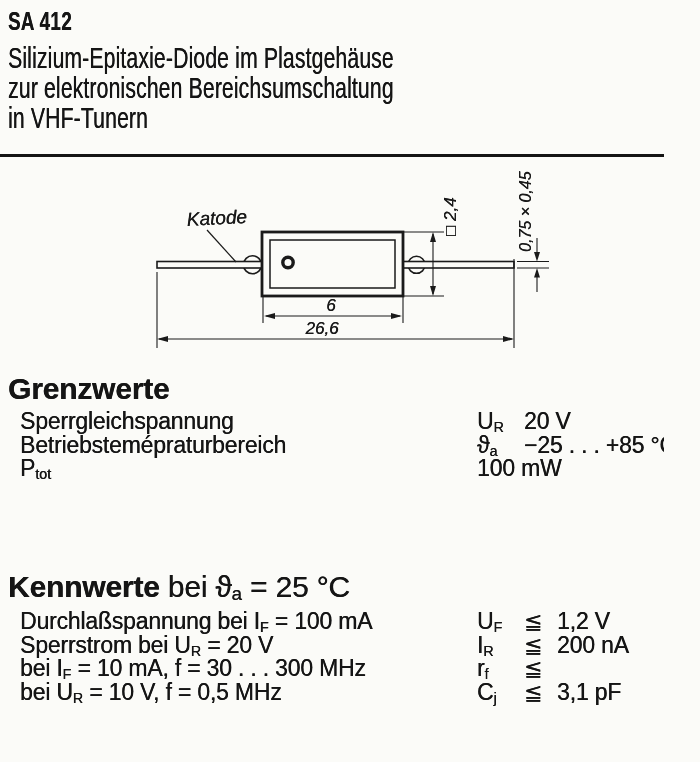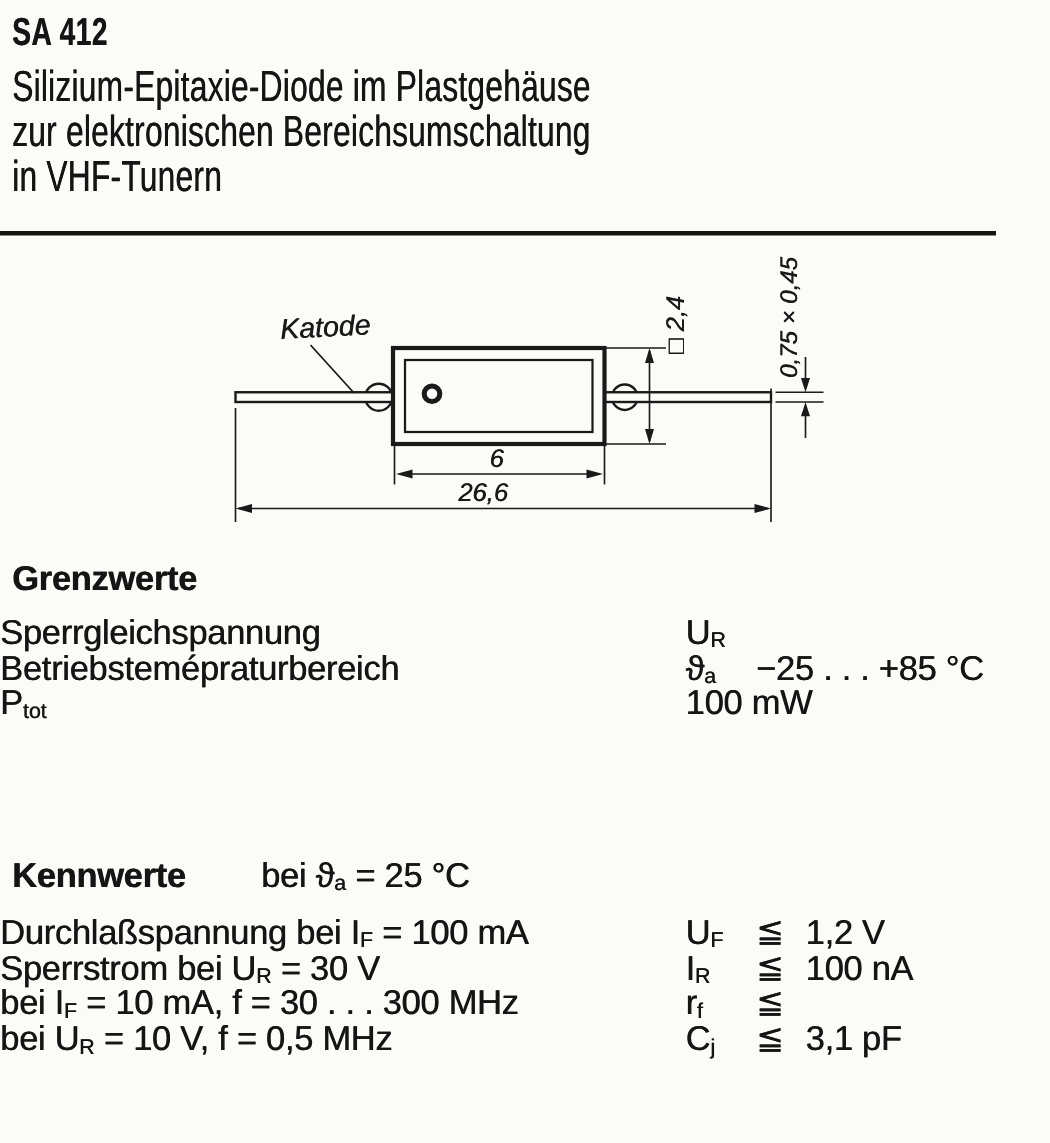--- a/index.html
+++ b/index.html
@@ -33,25 +33,25 @@
   }
 
   
   .drawing{position:absolute;left:0;top:160px;}
   .drawing text{fill:#1a1a1a;}
   .dim-label{font-family:"Liberation Sans", sans-serif;font-style:italic;}
 
   
   .section-heading{
     position:absolute;left:8px;margin:0;
-    font-size:23px;font-weight:bold;letter-spacing:-0.2px;
+    font-size:30px;font-weight:bold;letter-spacing:-0.2px;
     white-space:nowrap;
   }
-  .section-heading .normal{font-weight:normal;margin-left:44px;}
-  .tbl{position:absolute;left:0;width:700px;padding-left:0;box-sizing:border-box;}
+  .section-heading .normal{font-weight:normal;}
+  .tbl{position:absolute;left:0;width:700px;padding-left:20px;box-sizing:border-box;}
   .trow{display:grid;line-height:23.5px;font-size:23px;letter-spacing:-0.2px;white-space:nowrap;}
   .trow.g{grid-template-columns:457px 47px 1fr;}
   .trow.k{grid-template-columns:457px 47px 33px 1fr;}
   sub{font-size:0.62em;vertical-align:-0.18em;line-height:0;letter-spacing:0;}
   .rel{font-family:"DejaVu Sans", sans-serif;font-size:22px;}
 </style>
 </head>
 <body>
 
 <div class="page">
@@ -114,20 +114,21 @@
     <text class="dim-label heavy" x="322" y="174" font-size="17" text-anchor="middle">26,6</text>
     <text class="dim-label heavy" font-size="17" transform="translate(456 76) rotate(-90)">□ 2,4</text>
     <text class="dim-label heavy" font-size="16" transform="translate(531 92) rotate(-90)">0,75 × 0,45</text>
   </svg>
 
   <h2 class="section-heading heavy" style="top:372px">Grenzwerte</h2>
   <div class="tbl heavy" style="top:410px">
     <div class="trow g">
       <div><span>Sperrgleichspannung</span><sub></sub><span></span></div>
       <div><span>U</span><sub>R</sub></div>
+      <div>20 V</div>
     </div>
     <div class="trow g">
       <div><span>Betriebstemépraturbereich</span><sub></sub><span></span></div>
       <div><span>ϑ</span><sub>a</sub></div>
       <div>−25 . . . +85 °C</div>
     </div>
     <div class="trow g">
       <div><span>P</span><sub>tot</sub></div>
       <div>100 mW</div>
     </div>
@@ -135,24 +136,24 @@
 
   <h2 class="section-heading heavy" style="top:570px"><span>Kennwerte</span><span class="normal"><span> bei ϑ</span><sub>a</sub><span> = 25 °C</span></span></h2>
   <div class="tbl heavy" style="top:610px">
     <div class="trow k">
       <div><span>Durchlaßspannung bei I</span><sub>F</sub><span> = 100 mA</span></div>
       <div><span>U</span><sub>F</sub></div>
       <div class="rel">≦</div>
       <div>1,2 V</div>
     </div>
     <div class="trow k">
-      <div><span>Sperrstrom bei U</span><sub>R</sub><span> = 30 V</span></div>
+      <div><span>Sperrstrom bei U</span><sub>R</sub><span> = 20 V</span></div>
       <div><span>I</span><sub>R</sub></div>
       <div class="rel">≦</div>
-      <div>100 nA</div>
+      <div>200 nA</div>
     </div>
     <div class="trow k">
       <div><span></span><sub></sub></div>
       <div class="rel"></div>
       <div></div>
     </div>
     <div class="trow k">
       <div><span>bei I</span><sub>F</sub><span> = 10 mA, f = 30 . . . 300 MHz</span></div>
       <div><span>r</span><sub>f</sub></div>
       <div class="rel">≦</div>

